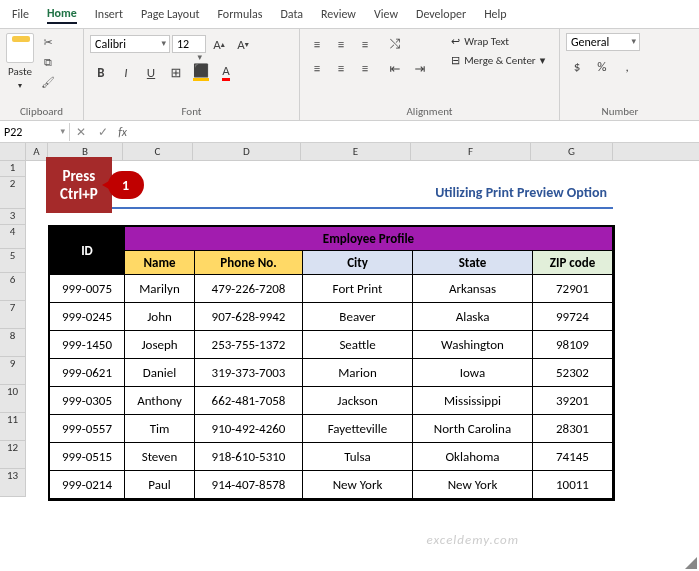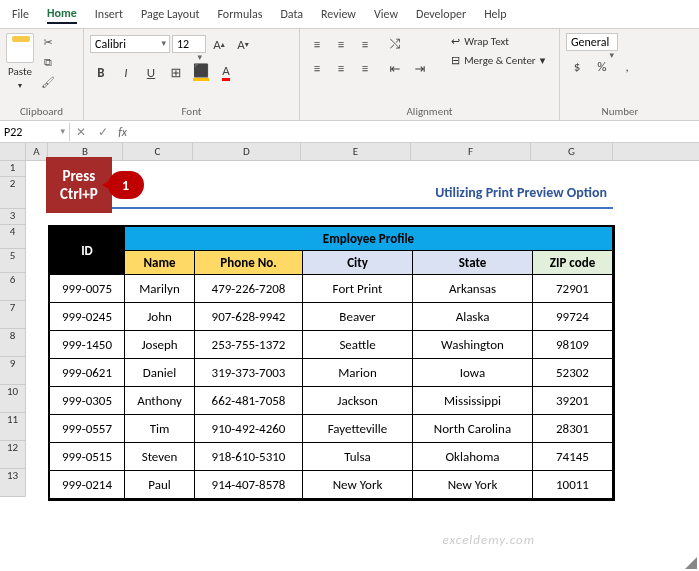--- a/index.html
+++ b/index.html
@@ -23,21 +23,21 @@
 .font-row { display: flex; gap: 2px; align-items: center; margin-bottom: 2px; }
 .combo { background: #fff; border: 1px solid #c8c8c8; font-size: 12px; padding: 1px 16px 1px 4px; position: relative; }
 .combo::after { content: "▾"; position: absolute; right: 3px; font-size: 9px; color: #666; }
 .font-name { width: 80px; }
 .font-size { width: 34px; }
 .btn-row { display: flex; gap: 3px; align-items: center; }
 .rb { width: 22px; height: 22px; display: flex; align-items: center; justify-content: center; font-size: 13px; color: #444; cursor: pointer; }
 .align-btns { display: grid; grid-template-columns: repeat(3, 22px); grid-template-rows: repeat(2, 22px); gap: 2px; }
 .wrap-merge { display: flex; flex-direction: column; gap: 2px; font-size: 11px; color: #333; }
 .wm-btn { display: flex; align-items: center; gap: 4px; padding: 2px 6px; }
-.number-combo { width: 52px; }
+.number-combo { width: 74px; }
 
 
 .fbar { display: flex; align-items: center; border-bottom: 1px solid #d0d0d0; font-size: 12px; height: 22px; }
 .name-box { width: 70px; border-right: 1px solid #d0d0d0; padding: 2px 4px; position: relative; }
 .name-box::after { content: "▾"; position: absolute; right: 4px; font-size: 9px; color: #888; }
 .fx-btn { padding: 0 6px; color: #888; }
 .fx-label { font-style: italic; color: #666; padding: 0 4px; }
 
 
 .grid-area { position: relative; }
@@ -57,33 +57,33 @@
 
 .title-cell { position: absolute; left: 22px; top: 16px; width: 565px; height: 32px; border-bottom: 2px solid #4472c4; color: #2f5597; font-size: 14px; font-weight: 600; display: flex; align-items: center; justify-content: flex-end; padding-right: 6px; }
 
 
 .tbl { position: absolute; left: 22px; top: 64px; border: 2px solid #000; }
 .tbl-row { display: flex; }
 .tbl-row .tc { border-right: 1px solid #000; border-bottom: 1px solid #000; display: flex; align-items: center; justify-content: center; font-size: 13px; padding: 0 4px; }
 .tc-B { width: 75px; } .tc-C { width: 70px; } .tc-D { width: 108px; }
 .tc-E { width: 110px; } .tc-F { width: 120px; } .tc-G { width: 80px; border-right: none; }
 .hdr-id { background: #000; color: #fff; font-weight: 700; height: 48px; }
-.hdr-emp { background: #0ea5e9; color: #000; font-weight: 700; height: 24px; width: 488px; border-right: none; }
+.hdr-emp { background: #a21caf; color: #000; font-weight: 700; height: 24px; width: 488px; border-right: none; }
 .hdr-col { background: #ffd966; font-weight: 700; height: 24px; }
 .hdr-col2 { background: #d9e1f2; font-weight: 700; height: 24px; }
 .hdr-col3 { background: #e2efda; font-weight: 700; height: 24px; }
 .tc-d { height: 28px; background: #fff; }
 
 
 .callout { position: absolute; left: 46px; top: 157px; display: flex; align-items: center; z-index: 10; }
 .callout-box { background: #a52a2a; color: #fff; font-weight: 700; font-size: 15px; padding: 10px 14px; text-align: center; line-height: 1.2; }
 .callout-pin { width: 36px; height: 28px; background: #c00000; border-radius: 14px 14px 14px 14px; display: flex; align-items: center; justify-content: center; color: #fff; font-weight: 700; font-size: 14px; position: relative; margin-left: -4px; }
 .callout-pin::before { content: ""; position: absolute; left: -14px; top: 6px; border: 8px solid transparent; border-right: 14px solid #c00000; }
 
-.watermark { position: absolute; bottom: 24px; right: 164px; font-size: 13px; color: #ccc; font-style: italic; letter-spacing: 1px; }
+.watermark { position: absolute; bottom: 24px; right: 180px; font-size: 13px; color: #ccc; font-style: italic; letter-spacing: 1px; }
 .resize-handle { position: absolute; bottom: 2px; right: 2px; width: 12px; height: 12px; }
 .resize-handle::after { content:""; position:absolute; right:0; bottom:0; width:0; height:0; border-left:12px solid transparent; border-bottom:12px solid #888; }
 </style>
 </head>
 <body>
 
 <div class="tabs">
   <span class="tab">File</span>
   <span class="tab active">Home</span>
   <span class="tab">Insert</span>

